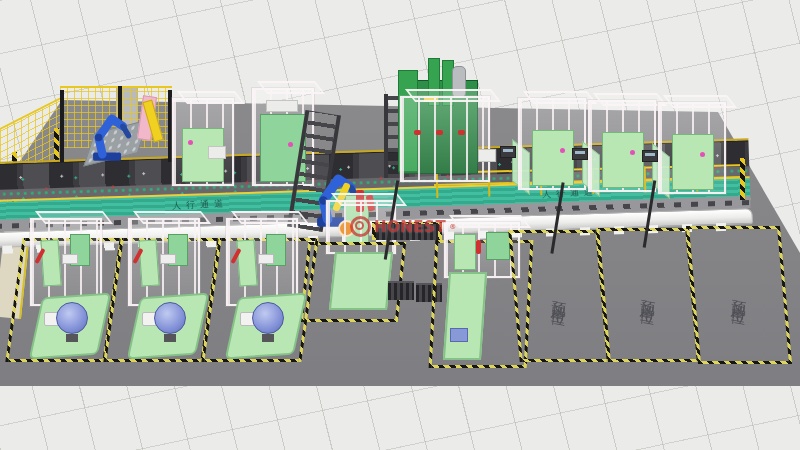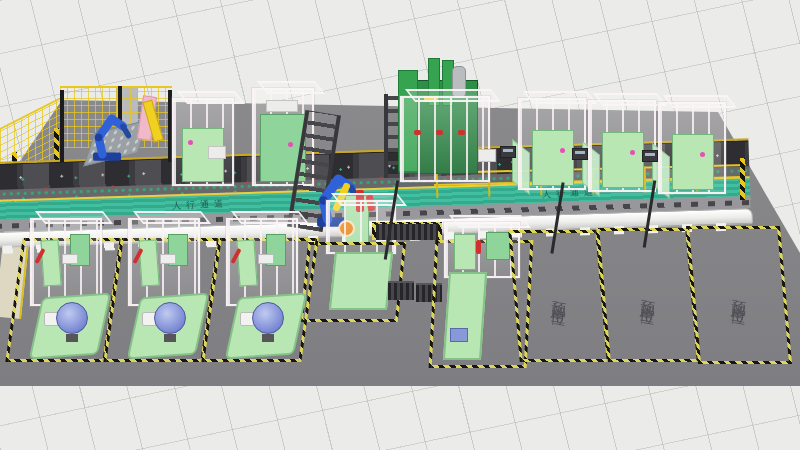--- a/index.html
+++ b/index.html
@@ -341,14 +341,19 @@
     <span>预留空位</span>
   </div>
   <div class="abs hz reserved" style="left:692px;top:226px;width:88px;height:132px;transform:skewX(5deg);">
     <span>预留空位</span>
   </div>
 
   <div class="abs pole" style="left:390px;top:180px;height:80px;"></div>
   <div class="abs pole" style="left:556px;top:182px;height:72px;"></div>
   <div class="abs pole" style="left:648px;top:180px;height:68px;"></div>
 
+  <div class="abs wm" style="left:350px;top:216px;">
+    <div class="wm-ring"></div>
+    <span class="wm-text">HONEST</span>
+    <span class="wm-reg">®</span>
+  </div>
 
 </div>
 
 </body></html>

